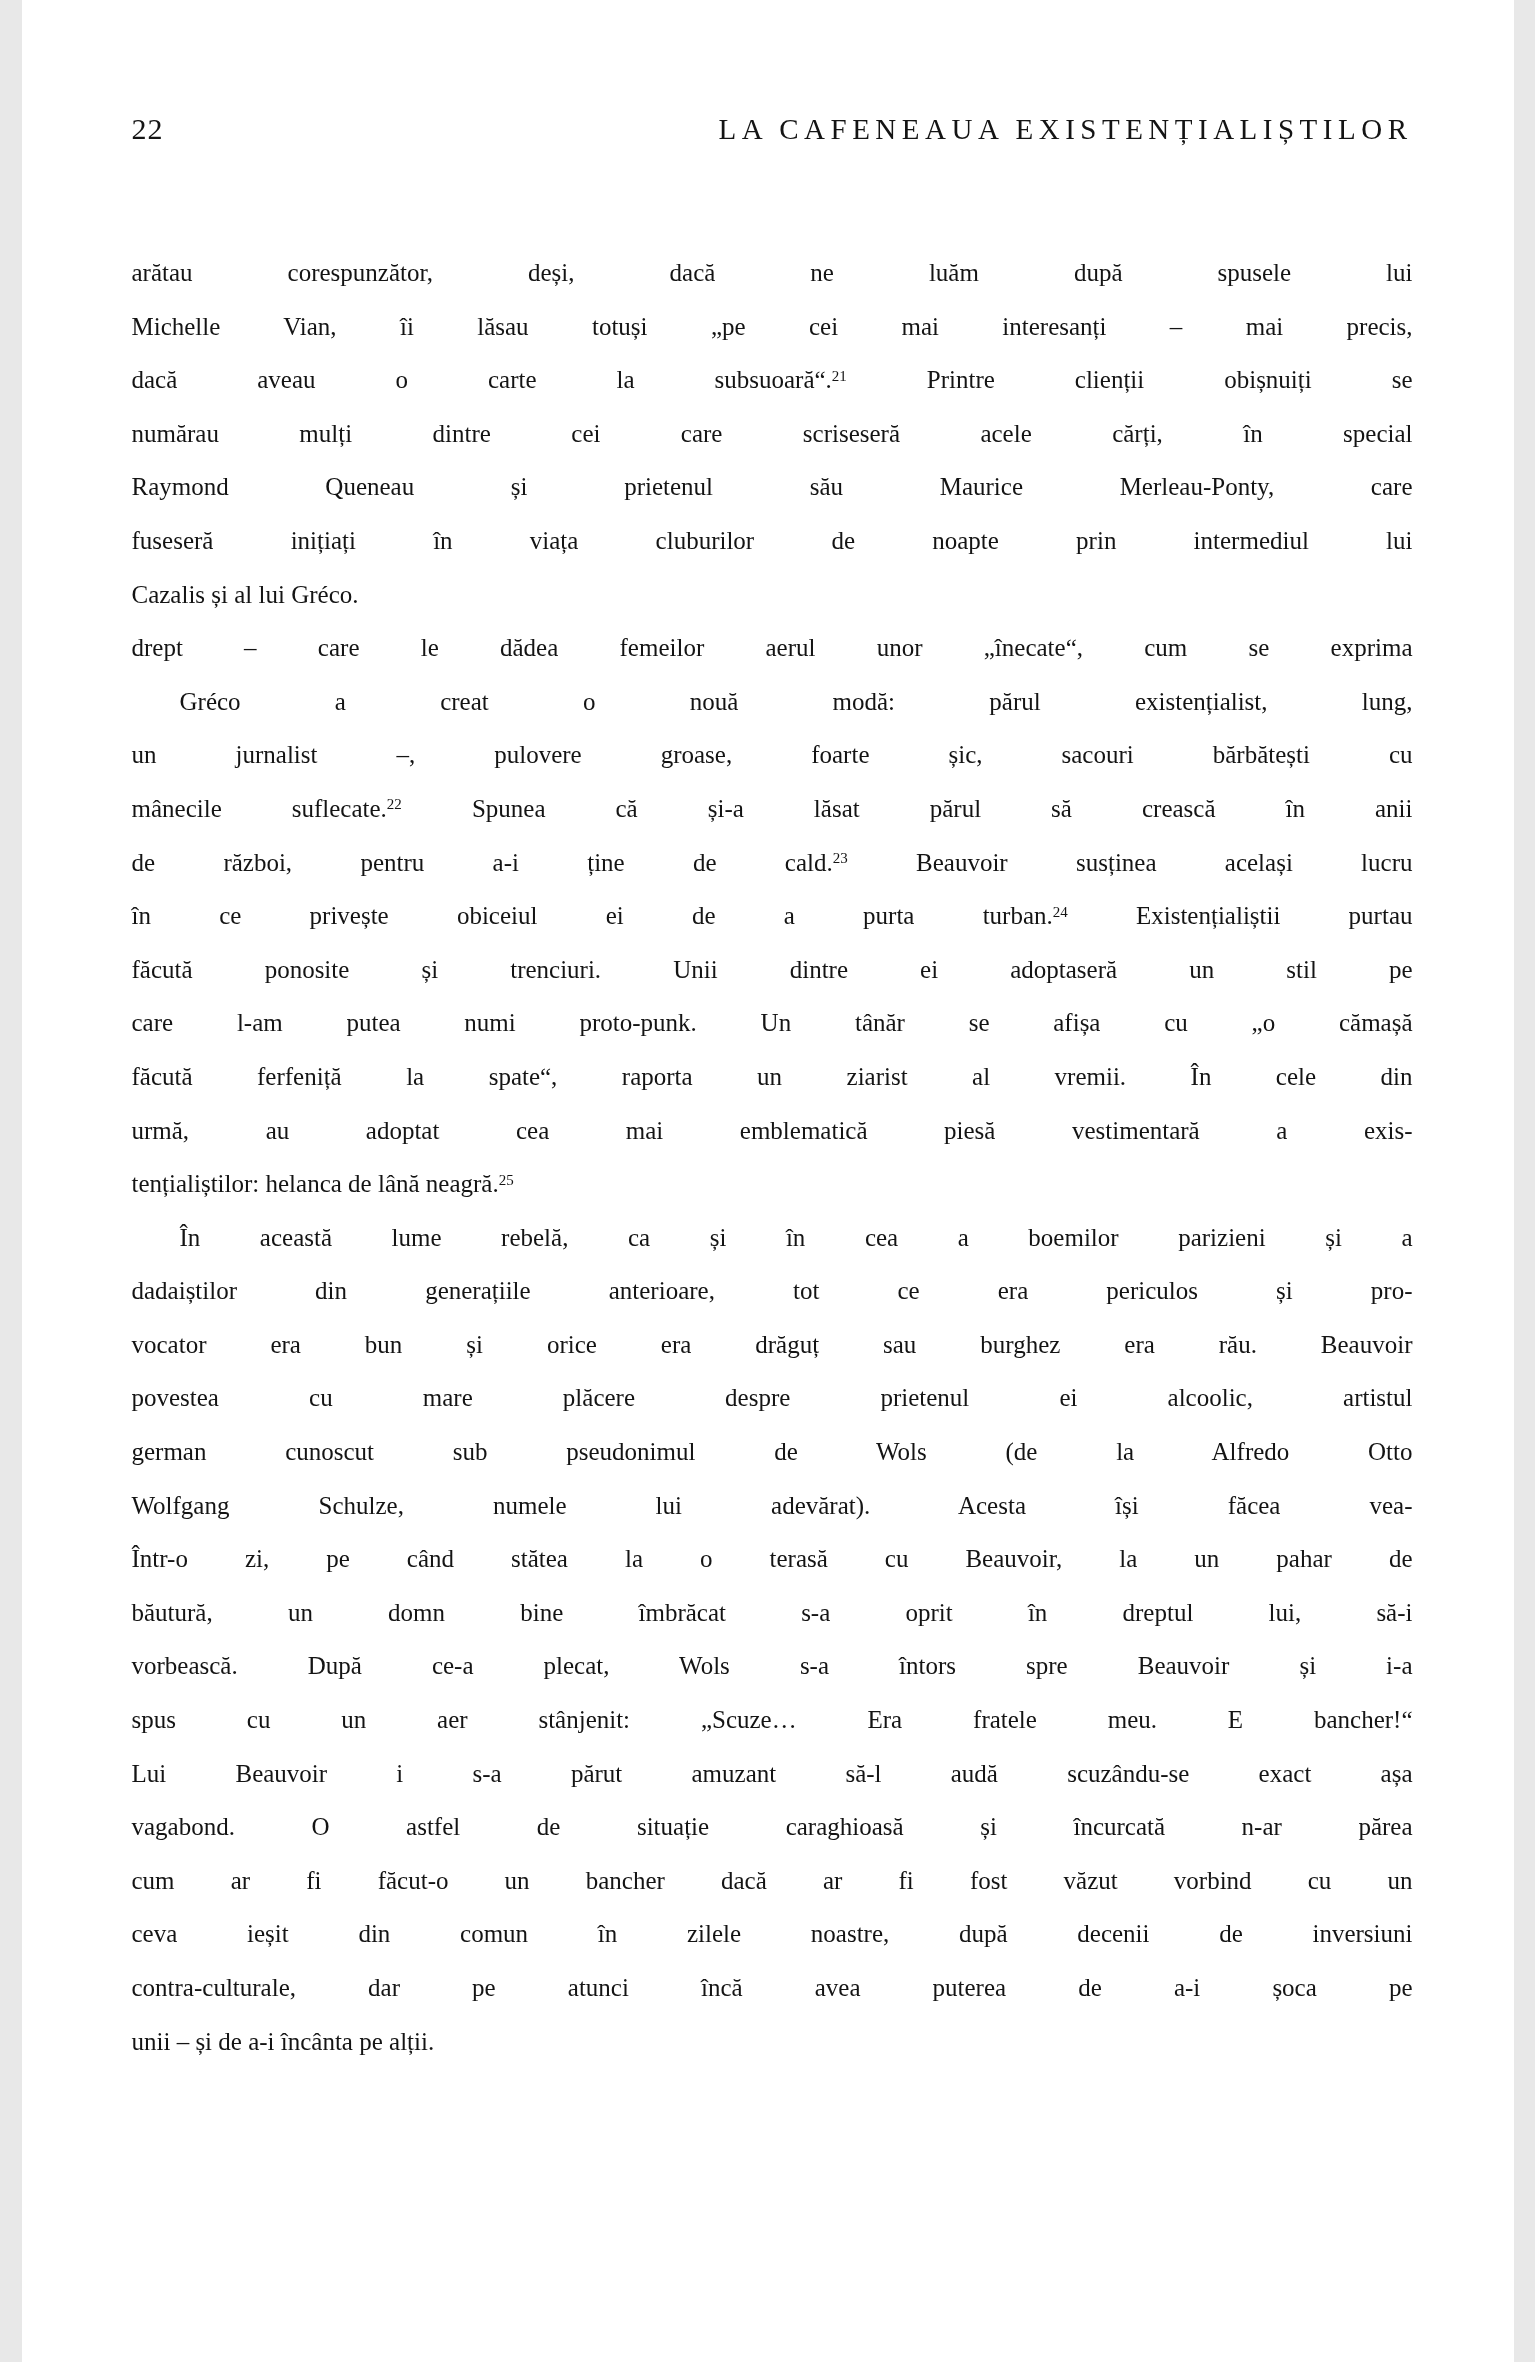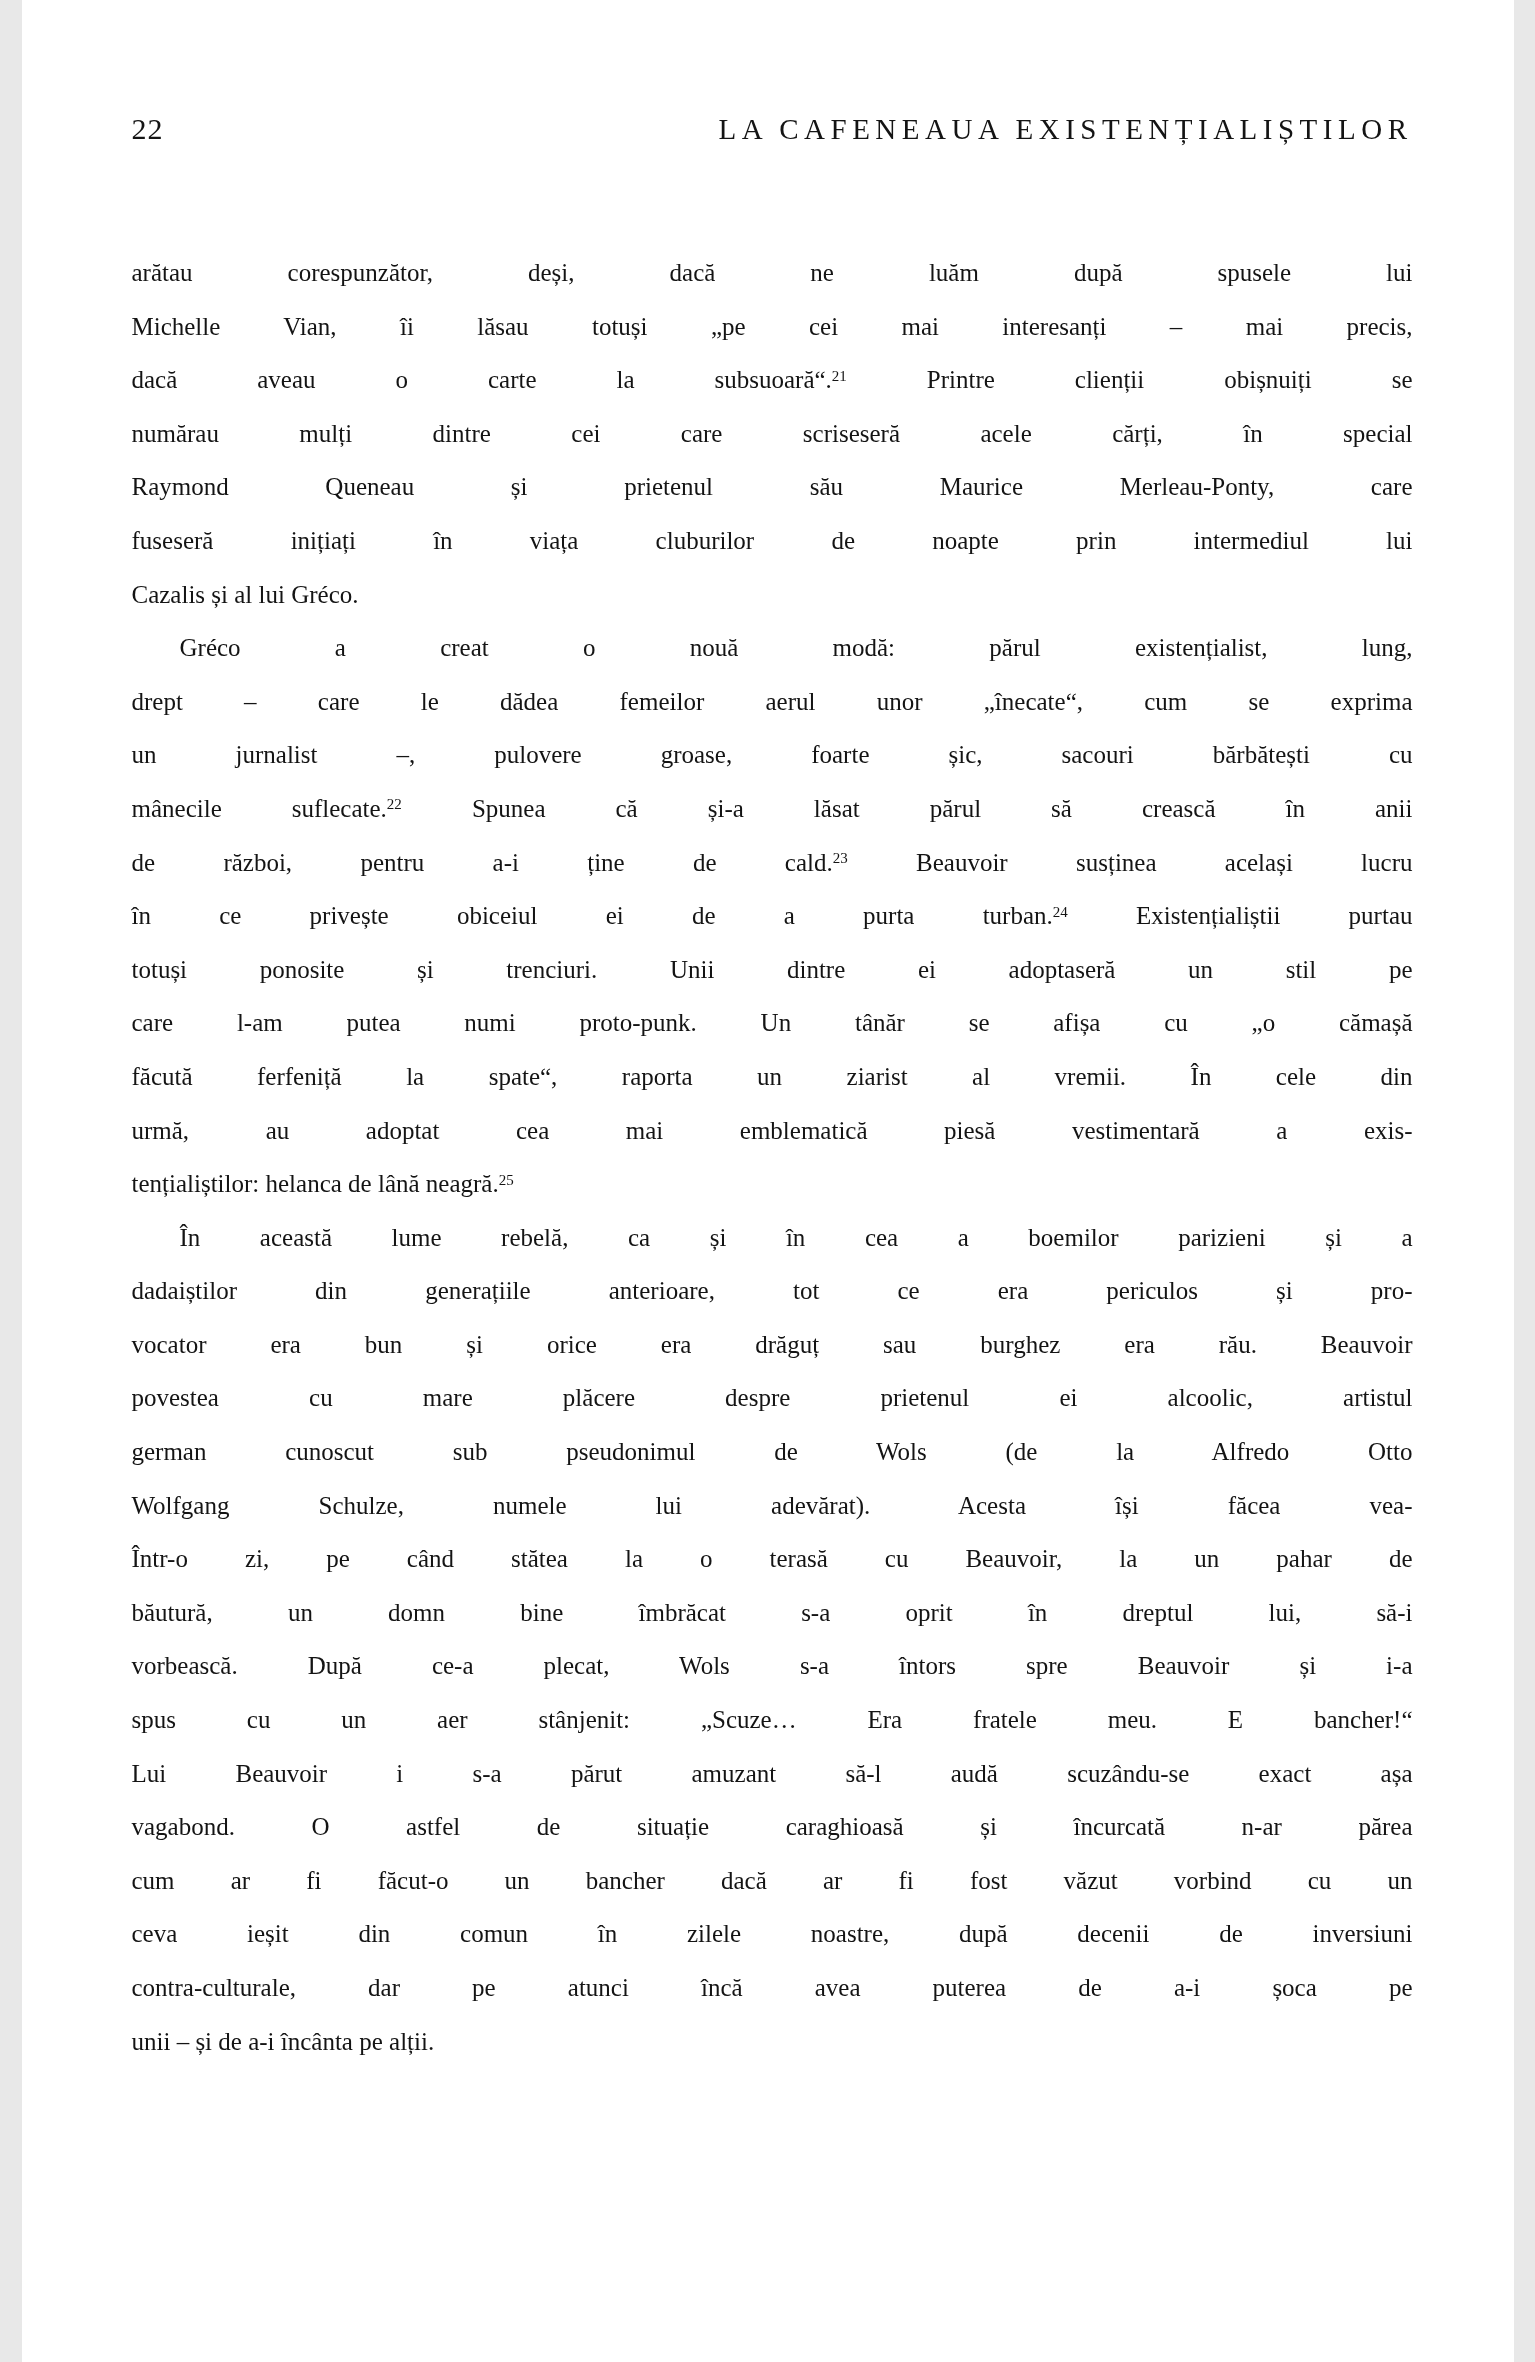--- a/index.html
+++ b/index.html
@@ -36,27 +36,27 @@
     <span class="running-header">LA CAFENEAUA EXISTENȚIALIȘTILOR</span>
   </div>
   <div class="text-block">
       <div class="line">arătau corespunzător, deși, dacă ne luăm după spusele lui</div>
       <div class="line">Michelle Vian, îi lăsau totuși „pe cei mai interesanți – mai precis,</div>
       <div class="line">dacă aveau o carte la subsuoară“.<sup>21</sup> Printre clienții obișnuiți se</div>
       <div class="line">numărau mulți dintre cei care scriseseră acele cărți, în special</div>
       <div class="line">Raymond Queneau și prietenul său Maurice Merleau-Ponty, care</div>
       <div class="line">fuseseră inițiați în viața cluburilor de noapte prin intermediul lui</div>
       <div class="line para-end">Cazalis și al lui Gréco.</div>
+      <div class="line">drept – care le dădea femeilor aerul unor „înecate“, cum se exprima</div>
       <div class="line indent">Gréco a creat o nouă modă: părul existențialist, lung,</div>
-      <div class="line">drept – care le dădea femeilor aerul unor „înecate“, cum se exprima</div>
       <div class="line">un jurnalist –, pulovere groase, foarte șic, sacouri bărbătești cu</div>
       <div class="line">mânecile suflecate.<sup>22</sup> Spunea că și-a lăsat părul să crească în anii</div>
       <div class="line">de război, pentru a-i ține de cald.<sup>23</sup> Beauvoir susținea același lucru</div>
       <div class="line">în ce privește obiceiul ei de a purta turban.<sup>24</sup> Existențialiștii purtau</div>
-      <div class="line">totuși ponosite și trenciuri. Unii dintre ei adoptaseră un stil pe</div>
+      <div class="line">făcută ponosite și trenciuri. Unii dintre ei adoptaseră un stil pe</div>
       <div class="line">care l-am putea numi proto-punk. Un tânăr se afișa cu „o cămașă</div>
       <div class="line">făcută ferfeniță la spate“, raporta un ziarist al vremii. În cele din</div>
       <div class="line">urmă, au adoptat cea mai emblematică piesă vestimentară a exis-</div>
       <div class="line para-end">tențialiștilor: helanca de lână neagră.<sup>25</sup></div>
       <div class="line indent">În această lume rebelă, ca și în cea a boemilor parizieni și a</div>
       <div class="line">dadaiștilor din generațiile anterioare, tot ce era periculos și pro-</div>
       <div class="line">vocator era bun și orice era drăguț sau burghez era rău. Beauvoir</div>
       <div class="line">povestea cu mare plăcere despre prietenul ei alcoolic, artistul</div>
       <div class="line">german cunoscut sub pseudonimul de Wols (de la Alfredo Otto</div>
       <div class="line">Wolfgang Schulze, numele lui adevărat). Acesta își făcea vea-</div>

